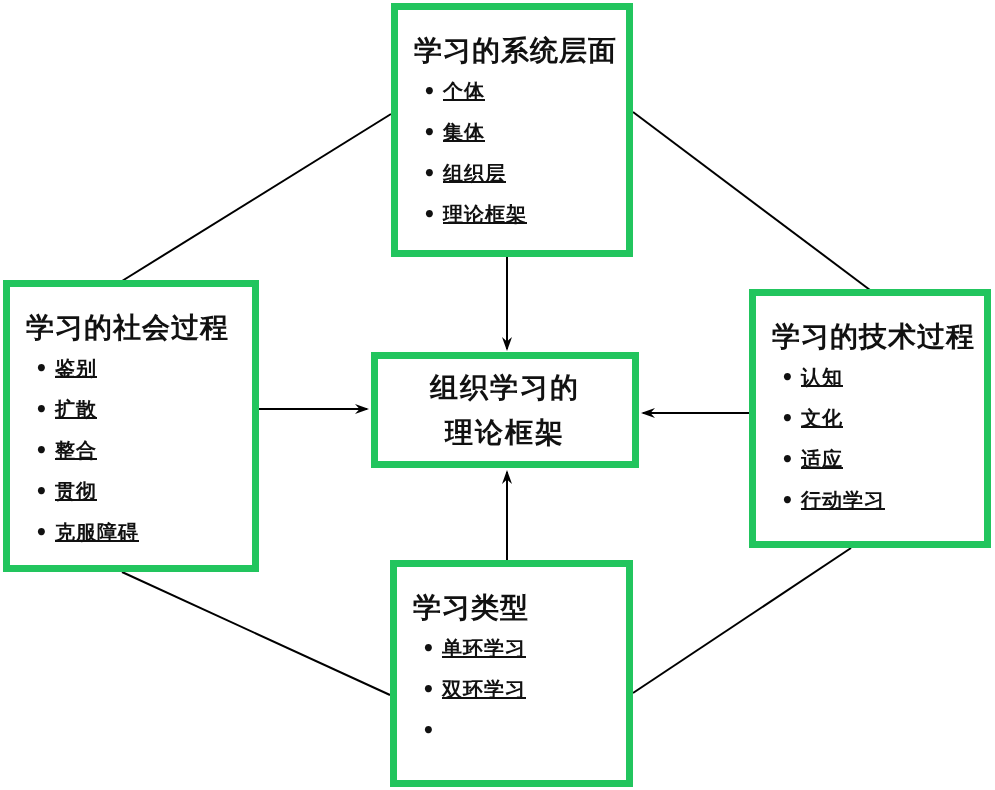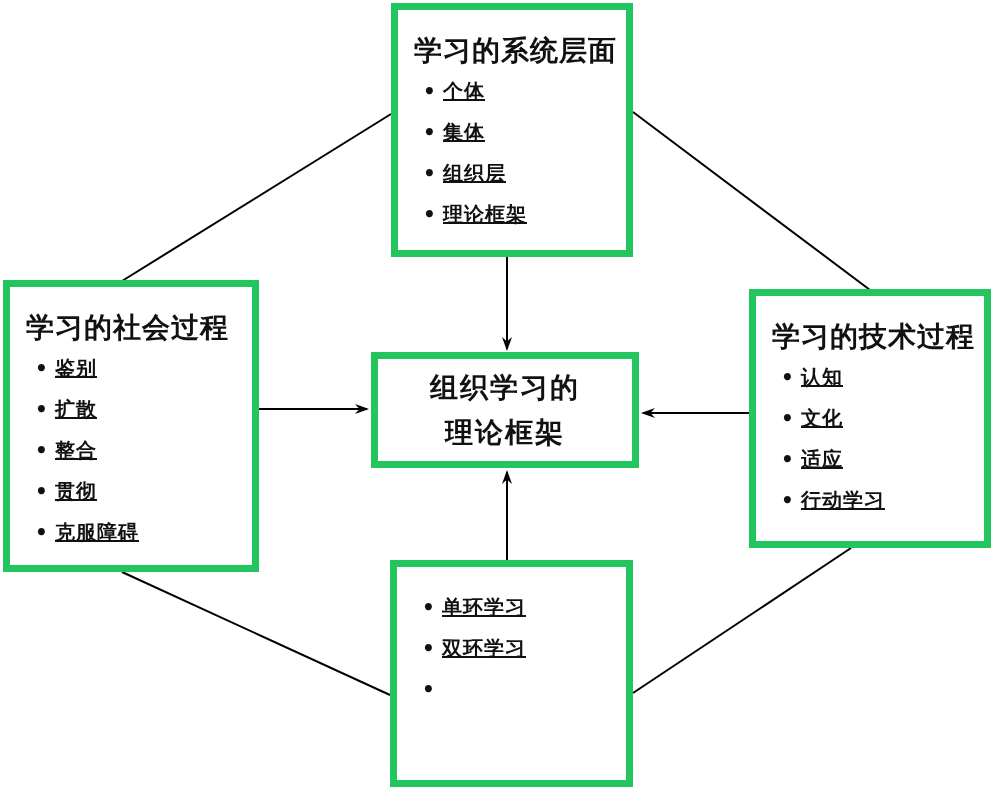--- a/index.html
+++ b/index.html
@@ -184,20 +184,21 @@
         </li>
 
         <li class="box-item">
           <span class="bullet">•</span>
           <span class="item-text">行动学习</span>
         </li>
       </ul>
   </div>
 
   <div class="box node-box" id="node-bottom">
+    <div class="box-title">学习类型</div>
     <ul class="box-items">
 
         <li class="box-item">
           <span class="bullet">•</span>
           <span class="item-text">单环学习</span>
         </li>
 
         <li class="box-item">
           <span class="bullet">•</span>
           <span class="item-text">双环学习</span>

